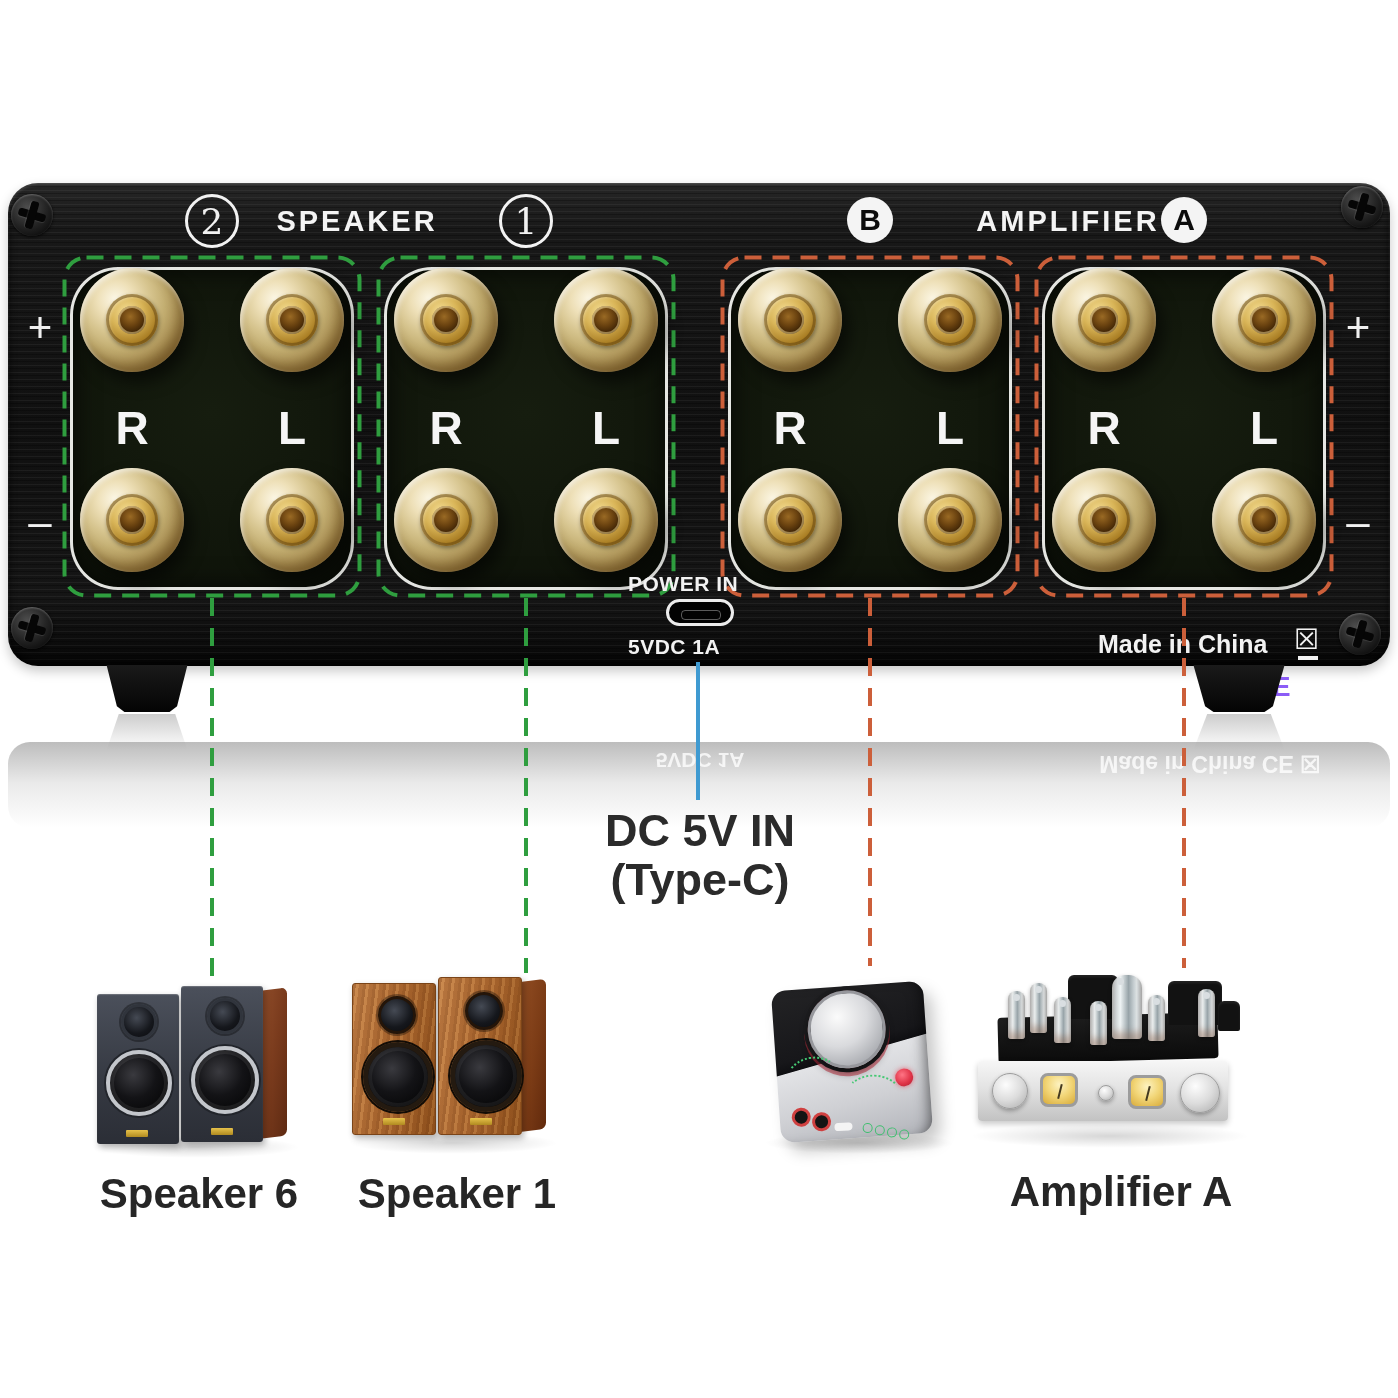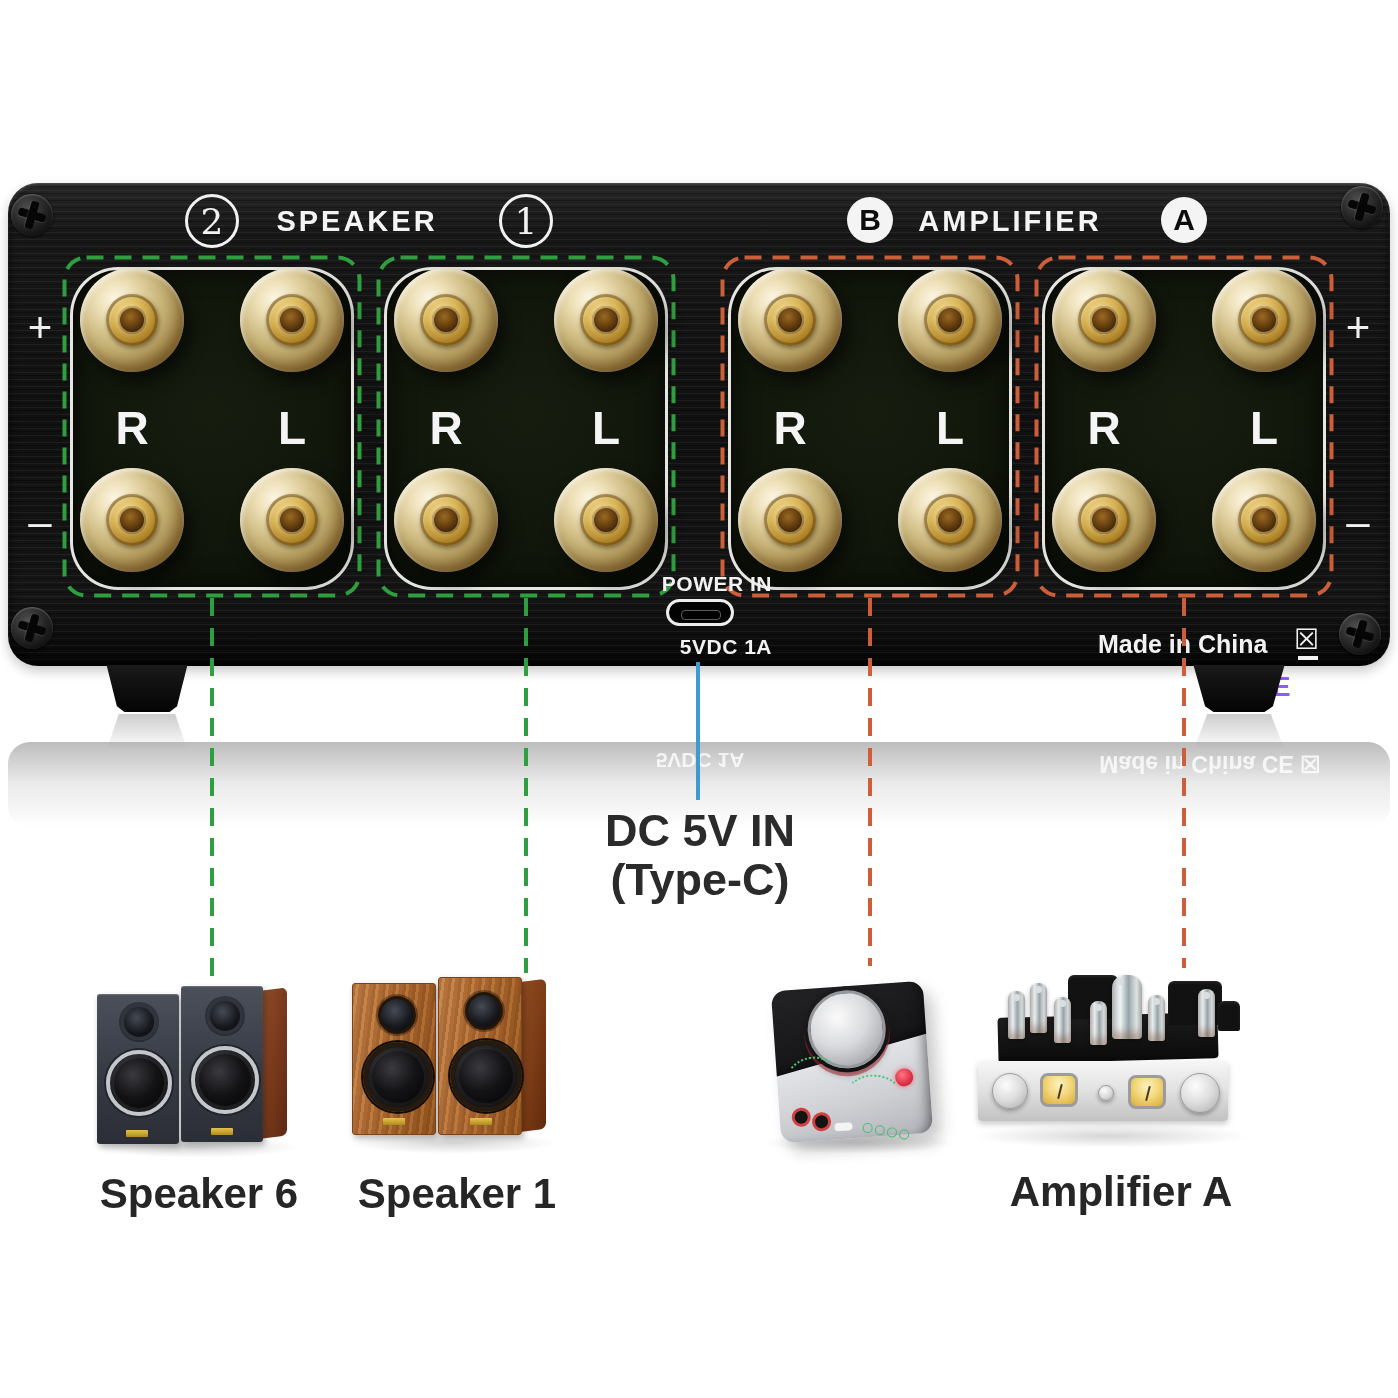--- a/index.html
+++ b/index.html
@@ -44,21 +44,21 @@
     background:radial-gradient(circle at 40% 34%, #f4dd94 0%, #d9b558 35%, #a87c22 70%, #7c5510 100%);
     box-shadow:inset 0 0 0 3px rgba(100,70,15,.55), inset 2px 2px 4px rgba(255,248,220,.8), 1px 2px 4px rgba(0,0,0,.4);}
   .post::after{content:"";position:absolute;left:38px;top:38px;width:28px;height:28px;border-radius:50%;
     background:radial-gradient(circle at 44% 38%, #9a6a24 0%, #6b4310 38%, #371f04 75%, #241203 100%);
     box-shadow:inset 0 0 0 2px rgba(245,220,150,.5), inset 1px 1px 2px rgba(255,240,200,.4);}
   .ch{position:absolute;width:60px;text-align:center;top:146px;color:#f5f5f5;font-weight:bold;font-size:46px;}
   .chR{left:40px;} .chL{left:200px;}
 
   .polarity{color:#f0f0f0;font-size:42px;font-weight:normal;width:44px;text-align:center;}
 
-  .power-label{width:144px;text-align:right;color:#f2f2f2;font-weight:bold;font-size:21px;letter-spacing:.5px;}
+  .power-label{width:144px;text-align:left;color:#f2f2f2;font-weight:bold;font-size:21px;letter-spacing:.5px;}
   .usbc{width:68px;height:27px;border:3px solid #ececec;border-radius:15px;background:#020202;box-sizing:border-box;}
   .usbc::after{content:"";position:absolute;left:12px;top:8px;width:38px;height:8px;border-radius:4px;
     border:1px solid rgba(255,255,255,.35);}
   .made-in{color:#f2f2f2;font-weight:bold;font-size:25px;}
   .ce{color:#8b5cf6;font-weight:bold;font-size:27px;letter-spacing:3px;margin-top:45px;}
   .weee{color:#f2f2f2;font-size:28px;line-height:28px;}
   .weee-bar{width:20px;height:4px;background:#f2f2f2;}
 
   .foot{width:94px;height:47px;background:linear-gradient(180deg,#1a1a1a,#040404);
     clip-path:polygon(7% 0, 93% 0, 82% 88%, 74% 100%, 26% 100%, 18% 88%);}
@@ -147,21 +147,21 @@
       <span>2</span>
     </div>
   <div class="abs group-title" style="left:255px;top:205px;width:204px;">SPEAKER</div>
   <div class="abs badge-outline" style="left:499px;top:194px;">
       <span>1</span>
     </div>
 
   <div class="abs badge-solid" style="left:847px;top:197px;">
       <span>B</span>
     </div>
-  <div class="abs group-title" style="left:898px;top:205px;width:224px;">AMPLIFIER</div>
+  <div class="abs group-title" style="left:956px;top:205px;width:224px;">AMPLIFIER</div>
   <div class="abs badge-solid" style="left:1161px;top:197px;">
       <span>A</span>
     </div>
 
   <div class="abs polarity" style="left:18px;top:304px;">+</div>
   <div class="abs polarity" style="left:18px;top:498px;">–</div>
   <div class="abs polarity" style="left:1336px;top:304px;">+</div>
   <div class="abs polarity" style="left:1336px;top:498px;">–</div>
 
   <div class="abs section green" style="left:62px;top:255px;">

